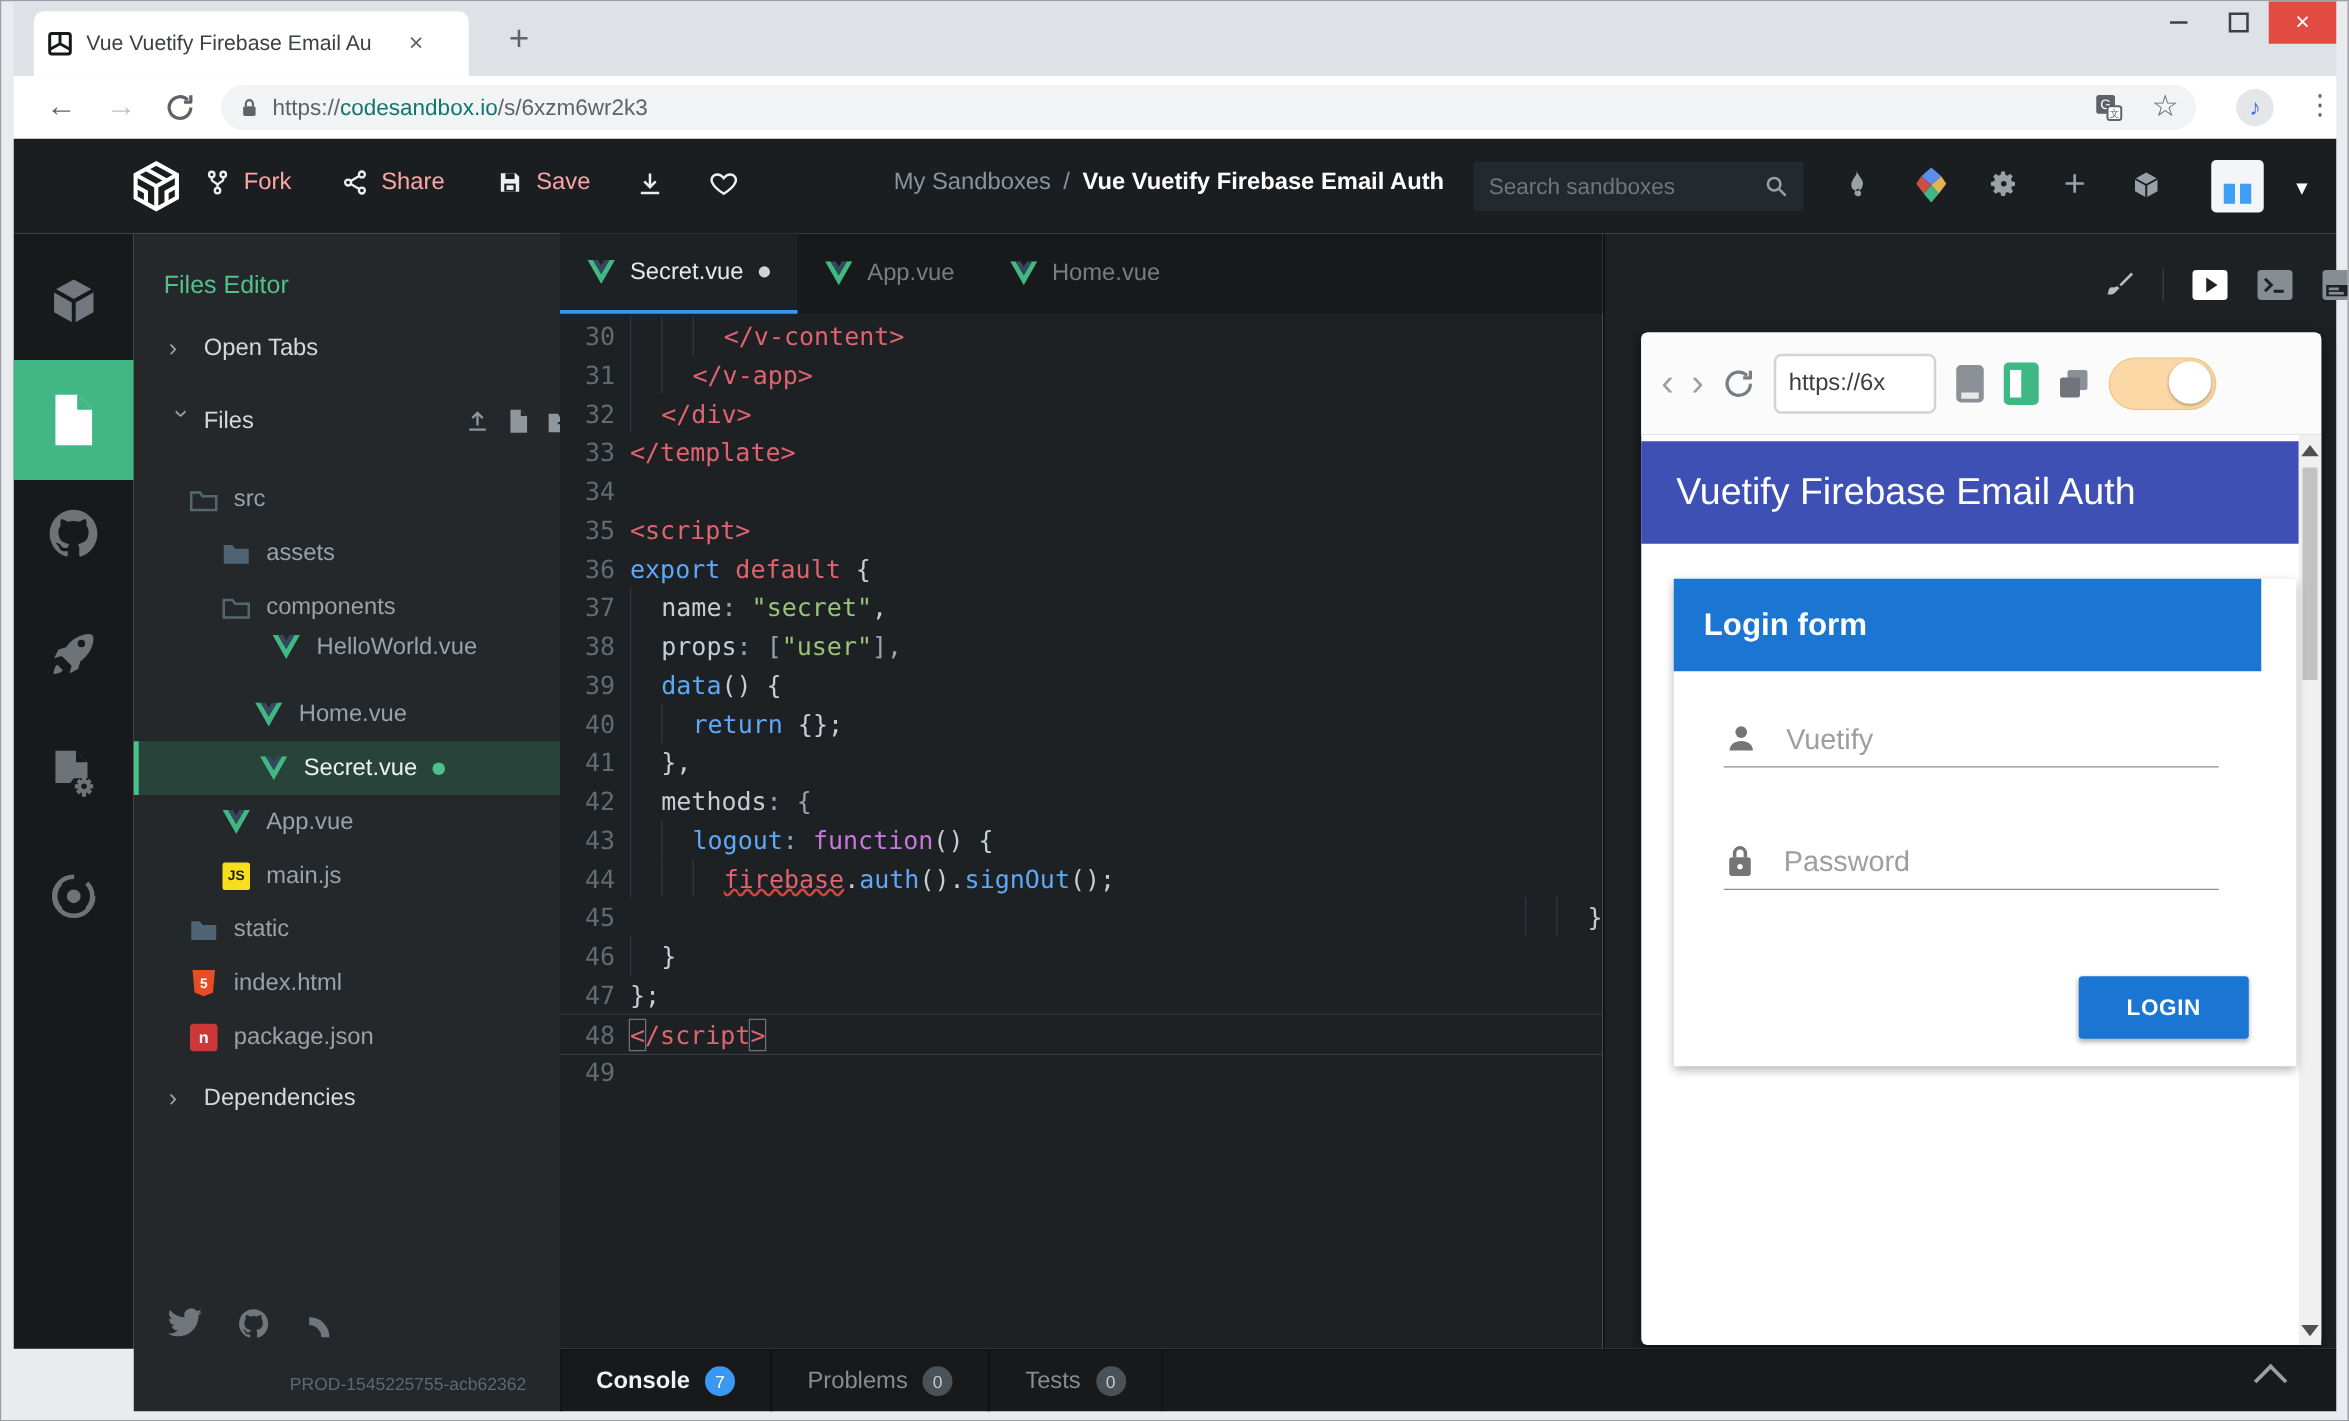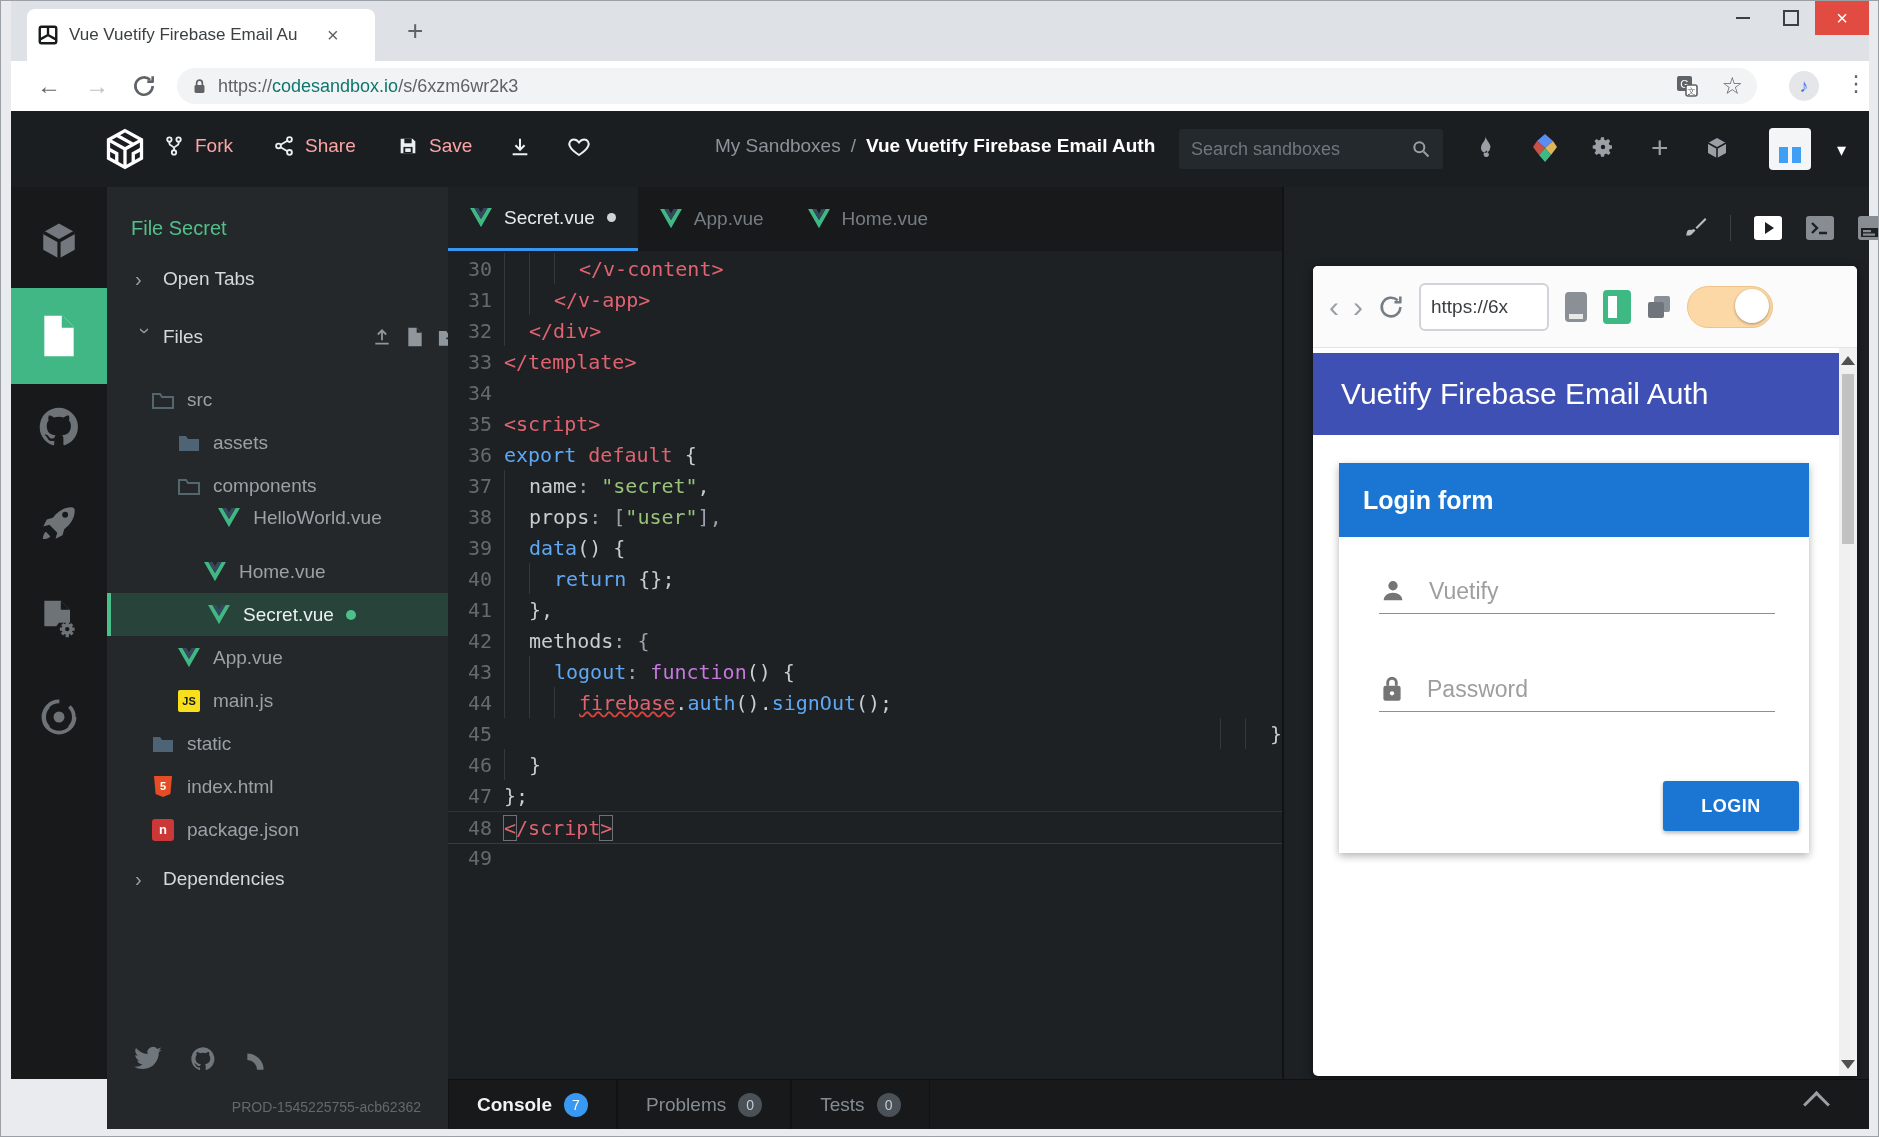--- a/index.html
+++ b/index.html
@@ -88,21 +88,21 @@
   .pvgreen{width:28px;height:34px;border-radius:4px;background:#3fb984;display:flex;align-items:center;padding-left:5px;box-sizing:border-box;}
   .pvgreen i{display:block;width:9px;height:22px;background:#fff;}
   .toggle{width:86px;height:42px;border-radius:21px;background:#fbd8a6;border:1px solid #f0c488;position:relative;box-sizing:border-box;}
   .knob{position:absolute;right:3px;top:2px;width:34px;height:34px;border-radius:50%;background:#fff;box-shadow:0 1px 3px rgba(0,0,0,.35);}
   .appbar{left:0;top:87px;width:526px;height:82px;background:#3e50b4;display:flex;align-items:center;padding-left:28px;box-sizing:border-box;}
   .appbar-title{color:#fff;font-size:30px;}
   .pvscroll{left:526px;top:82px;width:18px;height:728px;background:#f0f0f0;}
   .pvthumb{left:3px;top:26px;width:12px;height:170px;background:#c2c2c2;}
   .sarrow{width:0;height:0;border-left:7px solid transparent;border-right:7px solid transparent;}
   .up{border-bottom:9px solid #505050;} .down{border-top:9px solid #505050;}
-  .logincard{left:26px;top:197px;width:470px;height:390px;background:#fff;box-shadow:0 3px 8px rgba(0,0,0,.3);}
+  .logincard{left:26px;top:197px;width:470px;height:390px;background:#fff;box-shadow:0 3px 8px rgba(0,0,0,.3);padding-left:28px;}
   .loginhdr{left:0;top:0;width:470px;height:74px;background:#1a76d2;display:flex;align-items:center;padding-left:24px;box-sizing:border-box;}
   .loginhdr span{color:#fff;font-size:25px;font-weight:bold;}
   .field{left:40px;width:396px;height:44px;display:flex;align-items:center;gap:22px;border-bottom:1px solid #8f8f8f;color:#757575;}
   .fieldph{font-size:23px;color:#9e9e9e;}
   .loginbtn{left:324px;top:318px;width:136px;height:50px;background:#1a76d2;border-radius:3px;color:#fff;font-size:18px;font-weight:bold;display:flex;align-items:center;justify-content:center;letter-spacing:.5px;box-shadow:0 2px 4px rgba(0,0,0,.3);}
 
   
   .bottombar{left:447px;top:1078px;width:1421px;height:50px;background:#17191b;border-top:1px solid #0e1012;box-sizing:border-box;display:flex;}
   .bbtab{height:100%;display:flex;align-items:center;justify-content:center;gap:12px;font-size:19px;color:#858c92;border-right:1px solid #101214;border-left:1px solid #101214;padding:0 28px;}
   .bbtab.active{color:#f0f2f4;font-weight:bold;}
@@ -302,21 +302,21 @@
     <div class="abs railic" style="top:494px;">
       <svg width="44" height="44" viewBox="0 0 24 24" fill="none" stroke="#6e7377" stroke-width="2">
         <circle cx="12" cy="12" r="3" fill="#6e7377" stroke="none"></circle>
         <path d="M6.3 17.7a8 8 0 0 1 0-11.4M17.7 6.3a8 8 0 0 1 0 11.4"></path>
         <circle cx="12" cy="12" r="8.5" stroke-dasharray="40 14"></circle>
       </svg>
     </div>
   </div>
 
   <div class="abs fpanel">
-    <div class="abs fptitle">File Secret</div>
+    <div class="abs fptitle">Files Editor</div>
     <div class="abs secrow" style="top:72px;padding-left:28px;">
       <span class="chev">›</span>
       <span style="margin-left:8px;">Open Tabs</span>
     </div>
     <div class="abs secrow" style="top:130px;padding-left:28px;">
       <span class="chev" style="transform:rotate(90deg);">›</span>
       <span style="margin-left:8px;">Files</span>
       <span style="flex:1;"></span>
       <span style="margin-right:14px;">
         <svg width="20" height="20" viewBox="0 0 24 24" fill="none" stroke="#8f969c" stroke-width="2.2">

